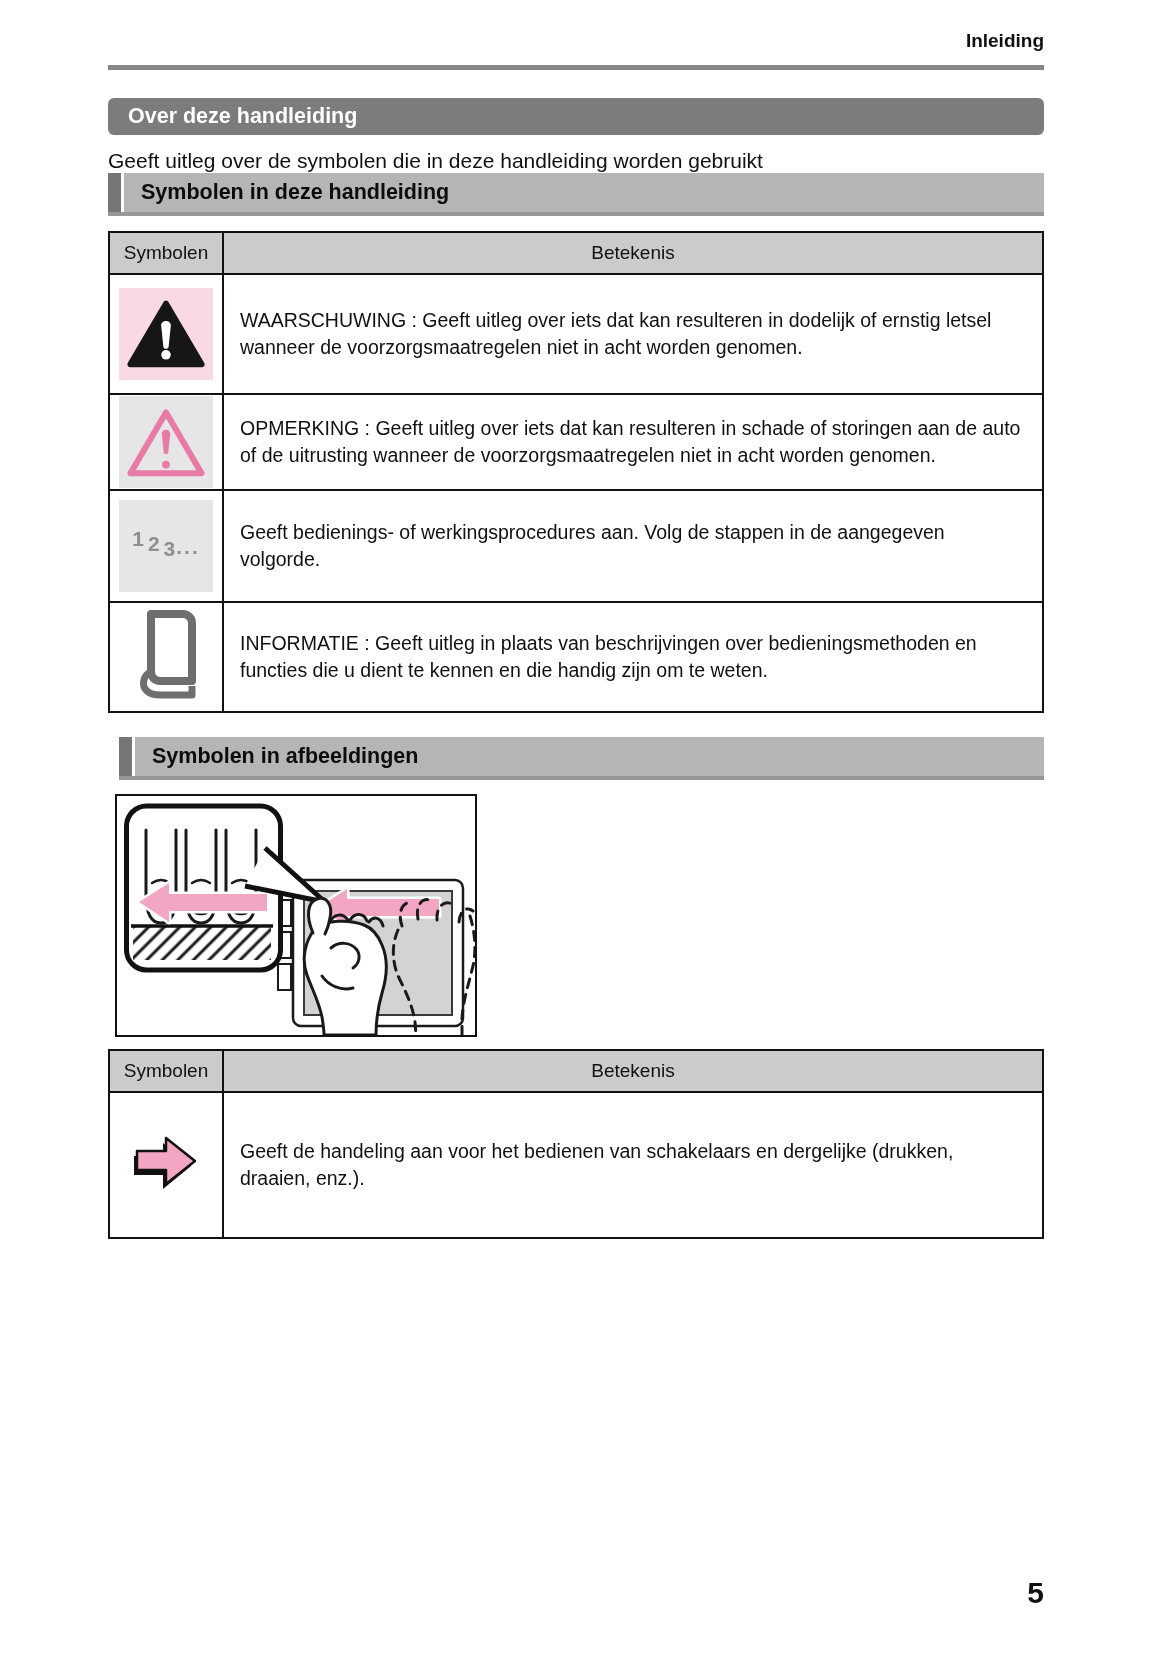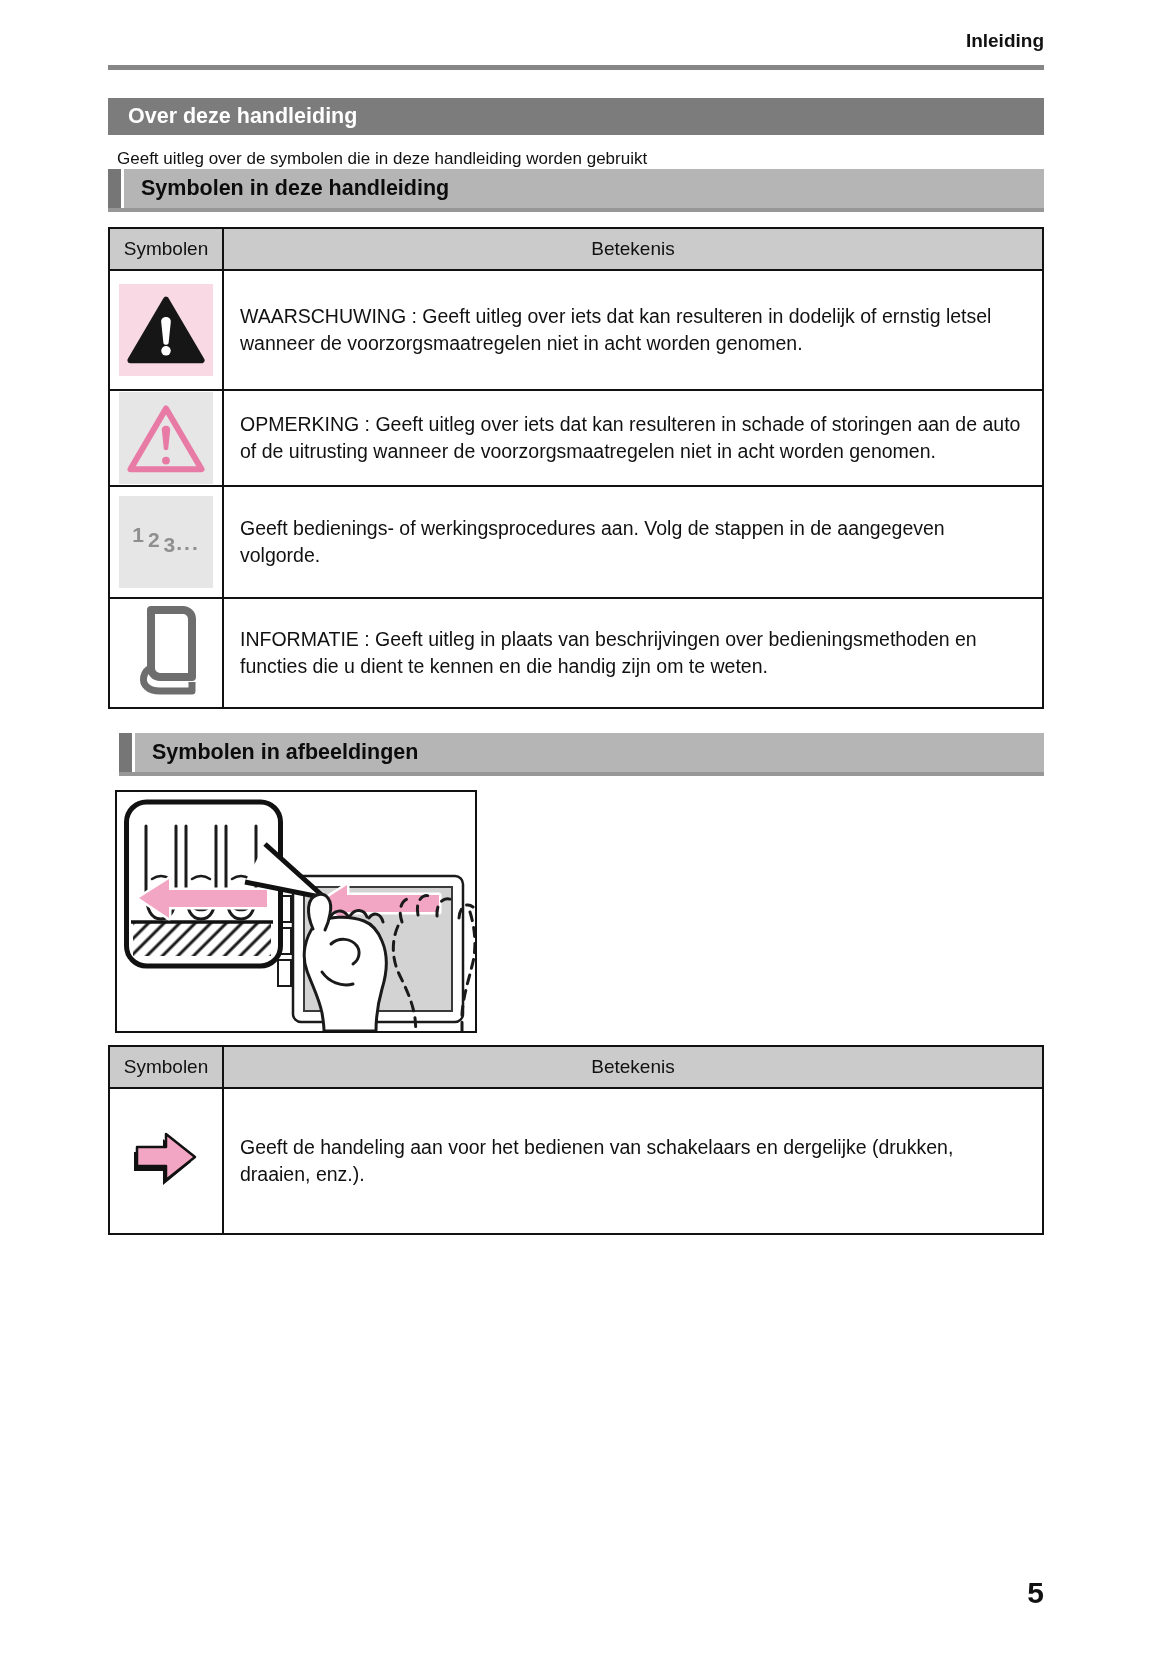--- a/index.html
+++ b/index.html
@@ -7,23 +7,23 @@
     position:relative; width:1165px; height:1653px; background:#fff;
     font-family:"Liberation Sans", sans-serif; color:#111; overflow:hidden;
   }
   .content { position:absolute; left:108px; top:0; width:936px; }
 
   .running-header { padding-top:30px; text-align:right; font-size:19px; font-weight:bold; }
   .top-rule { margin-top:13px; height:5px; background:#878787; }
 
   .title-bar {
     margin-top:28px; height:37px; background:#7c7c7c; color:#fff;
-    font-size:21.5px; font-weight:bold; line-height:37px; padding-left:20px; box-sizing:border-box;
+    font-size:21.5px; font-weight:bold; line-height:37px; padding-left:20px; box-sizing:border-box;border-radius:6px;
   }
-  .intro { margin:14px 0 0 9px; font-size:17px; }
+  .intro { margin:14px 0 0 0; font-size:21px; }
 
   .subheading { display:flex; box-shadow:0 4px 0 #979797; }
   .subheading .accent { width:13px; background:#767676; margin-right:3px; }
   .subheading .sub-label { flex:1; background:#b5b5b5; font-size:21.5px; font-weight:bold; padding:7px 0 7px 17px; color:#0c0c0c; }
 
   table.symbols { border-collapse:collapse; width:100%; margin-top:19px; table-layout:fixed; }
   table.symbols, table.symbols th, table.symbols td { border:2.5px solid #111; }
   table.symbols th { background:#cbcbcb; font-weight:normal; font-size:19px; height:38px; }
   th.col-sym, td.sym { width:110px; }
   td.sym { text-align:center; vertical-align:middle; }

